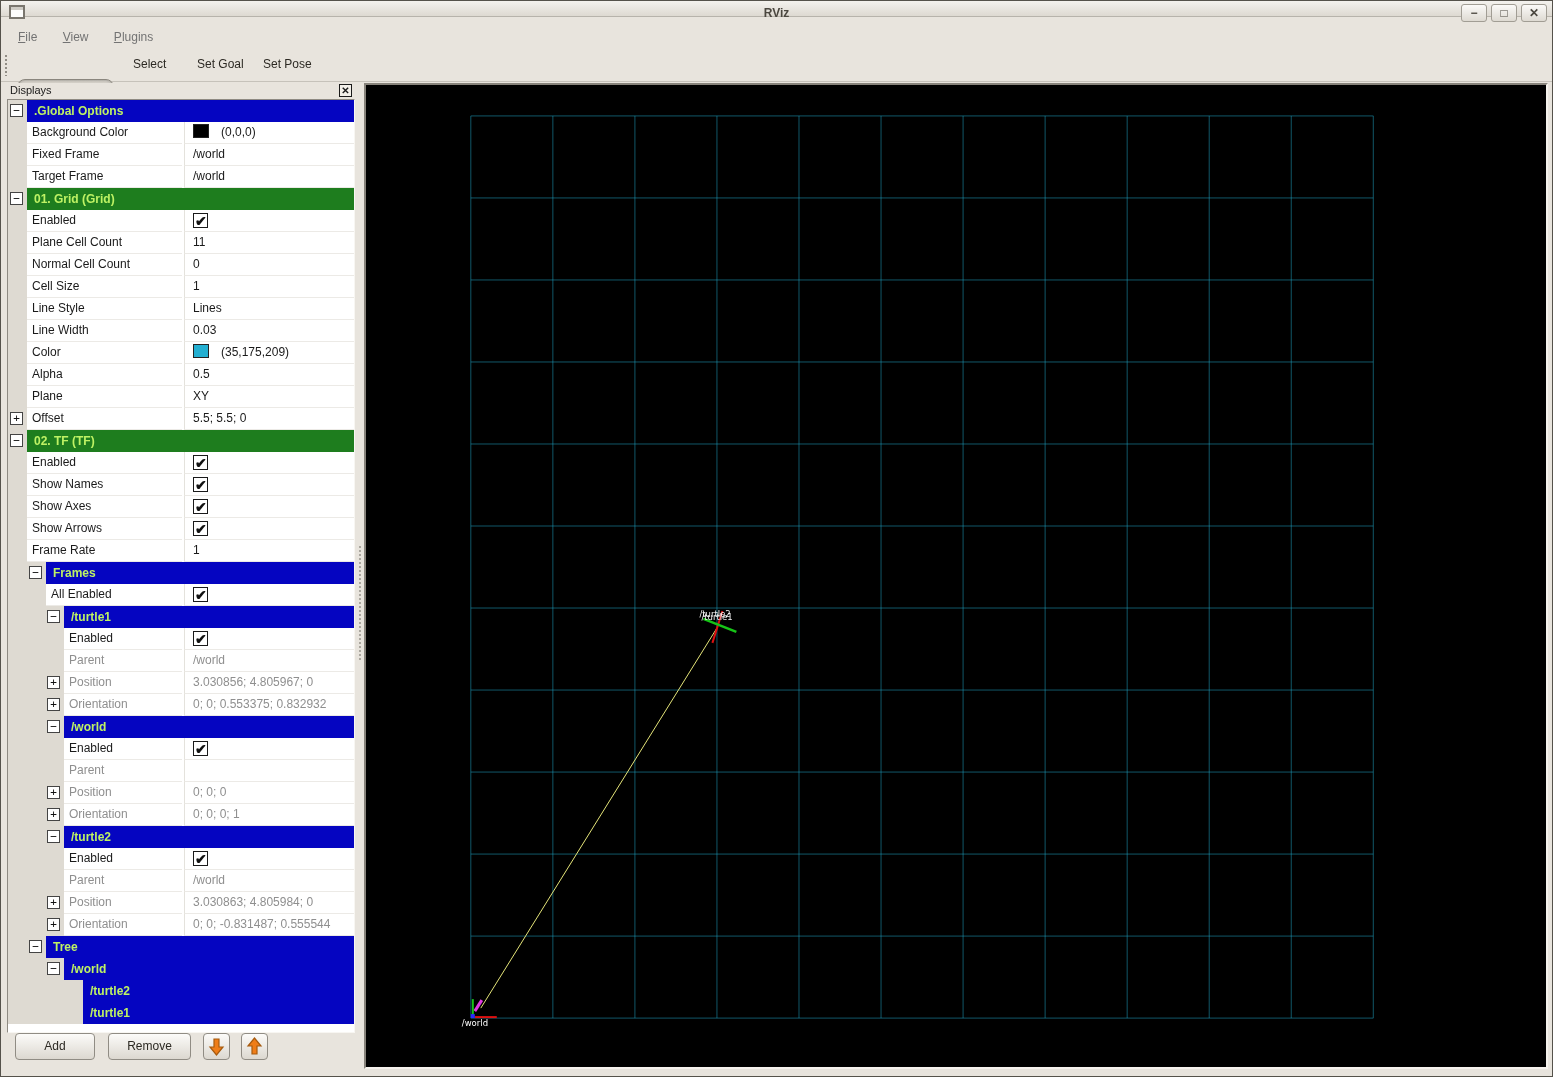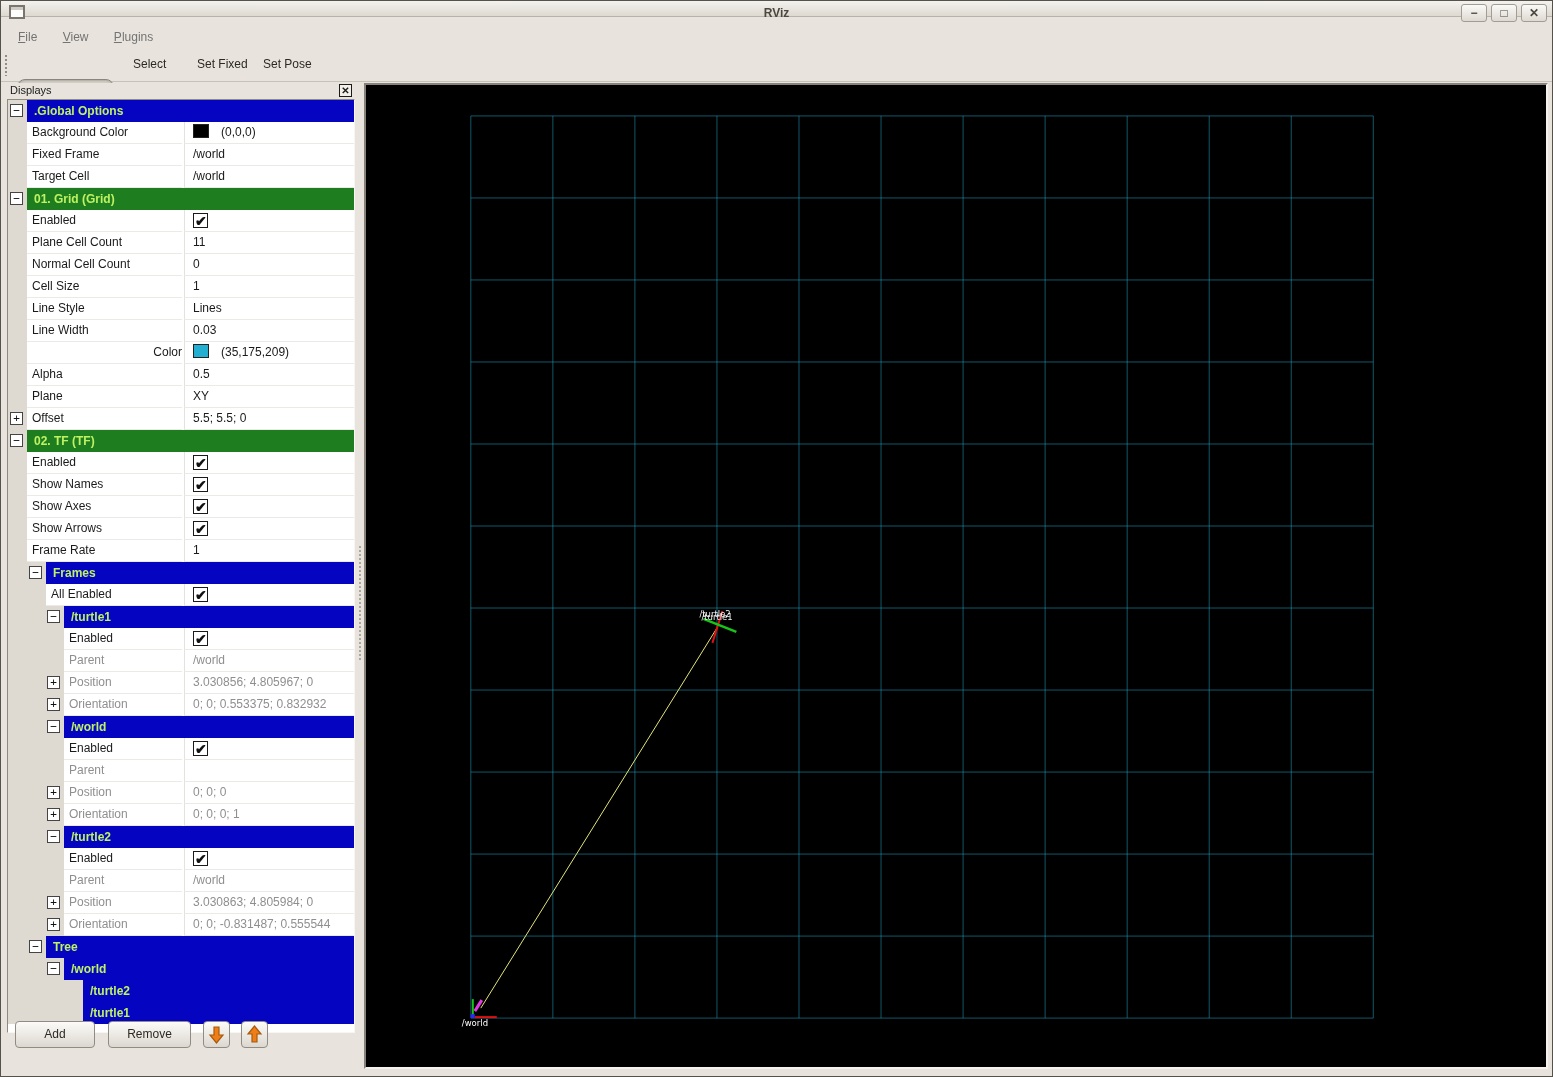--- a/index.html
+++ b/index.html
@@ -55,21 +55,21 @@
     border-bottom:1px solid #eceae6; right:172px; }
   .pvalue { position:absolute; top:0; bottom:0; left:176px; right:0; line-height:21px;
     padding-left:8px; border-bottom:1px solid #eceae6; border-left:1px solid #e4e2dc; }
   .ro { color:#8f8f8f; }
   .checkbox { position:absolute; left:8px; top:3px; width:15px; height:15px; background:#fff;
     border:1px solid #1a1a1a; }
   .checkbox::after { content:"\2714"; position:absolute; left:1px; top:-3px; font-size:14px;
     font-weight:bold; color:#111; }
   .swatch { display:inline-block; width:16px; height:14px; vertical-align:-2px;
     border:1px solid #222; margin-right:12px; }
-  .panel-btns { position:absolute; left:0; right:0; bottom:16px; height:38px; }
+  .panel-btns { position:absolute; left:0; right:0; bottom:4px; height:38px; }
   .pbtn { position:absolute; top:4px; height:27px; border:1px solid #908c84; border-radius:4px;
     background:linear-gradient(#fcfbf9,#dcd8d0); text-align:center; line-height:25px; color:#2c2923; }
   .arrow-btn { width:27px; }
   
   .splitter { position:absolute; left:357px; width:6px; top:82px; bottom:5px; background:#e8e4dd; }
   .splitter .grip { position:absolute; left:1px; top:463px; width:4px; height:115px;
     background:repeating-linear-gradient(#aaa69e 0 2px, transparent 2px 4px);
     background-size:2px 4px; background-repeat:repeat-y; }
   .viewport { position:absolute; left:363px; top:82px; right:4px; bottom:7px;
     border-top:2px solid #87837b; border-left:2px solid #87837b;
@@ -95,21 +95,21 @@
   <div class="menubar">
     <span class="menu-item"><u>F</u>ile</span>
     <span class="menu-item"><u>V</u>iew</span>
     <span class="menu-item"><u>P</u>lugins</span>
   </div>
 
   <div class="toolbar">
     <div class="tb-handle"></div>
     <div class="tool active" style="left:16px;">Move Camera</div>
     <div class="tool" style="left:122px;">Select</div>
-    <div class="tool" style="left:186px;">Set Fixed</div>
+    <div class="tool" style="left:186px;">Set Goal</div>
     <div class="tool" style="left:252px;">Set Pose</div>
   </div>
 
   <div class="panel">
     <div class="panel-header">
       <span class="panel-title">Displays</span>
       <span class="panel-close">✕</span>
     </div>
     <div class="tree" id="tree">
         <div class="trow">
@@ -122,21 +122,21 @@
           <div class="plabel" style="left: 19px;">Background Color</div>
           <div class="pvalue"><span class="swatch" style="background: rgb(0, 0, 0);"></span>(0,0,0)</div>
         </div>
         <div class="trow">
           <div class="gutter" style="width: 19px;"></div>
           <div class="plabel" style="left: 19px;">Fixed Frame</div>
           <div class="pvalue">/world</div>
         </div>
         <div class="trow">
           <div class="gutter" style="width: 19px;"></div>
-          <div class="plabel" style="left: 19px;">Target Cell</div>
+          <div class="plabel" style="left: 19px;">Target Frame</div>
           <div class="pvalue">/world</div>
         </div>
         <div class="trow">
           <div class="gutter" style="width: 19px;"></div>
           <div class="expander" style="left: 2px;">−</div>
           <div class="hbar green" style="left: 19px;">01. Grid (Grid)</div>
         </div>
         <div class="trow">
           <div class="gutter" style="width: 19px;"></div>
           <div class="plabel" style="left: 19px;">Enabled</div>
@@ -164,21 +164,21 @@
           <div class="plabel" style="left: 19px;">Line Style</div>
           <div class="pvalue">Lines</div>
         </div>
         <div class="trow">
           <div class="gutter" style="width: 19px;"></div>
           <div class="plabel" style="left: 19px;">Line Width</div>
           <div class="pvalue">0.03</div>
         </div>
         <div class="trow">
           <div class="gutter" style="width: 19px;"></div>
-          <div class="plabel" style="left: 19px; text-align: right;">Color</div>
+          <div class="plabel" style="left: 19px;">Color</div>
           <div class="pvalue"><span class="swatch" style="background: rgb(35, 175, 209);"></span>(35,175,209)</div>
         </div>
         <div class="trow">
           <div class="gutter" style="width: 19px;"></div>
           <div class="plabel" style="left: 19px;">Alpha</div>
           <div class="pvalue">0.5</div>
         </div>
         <div class="trow">
           <div class="gutter" style="width: 19px;"></div>
           <div class="plabel" style="left: 19px;">Plane</div>

